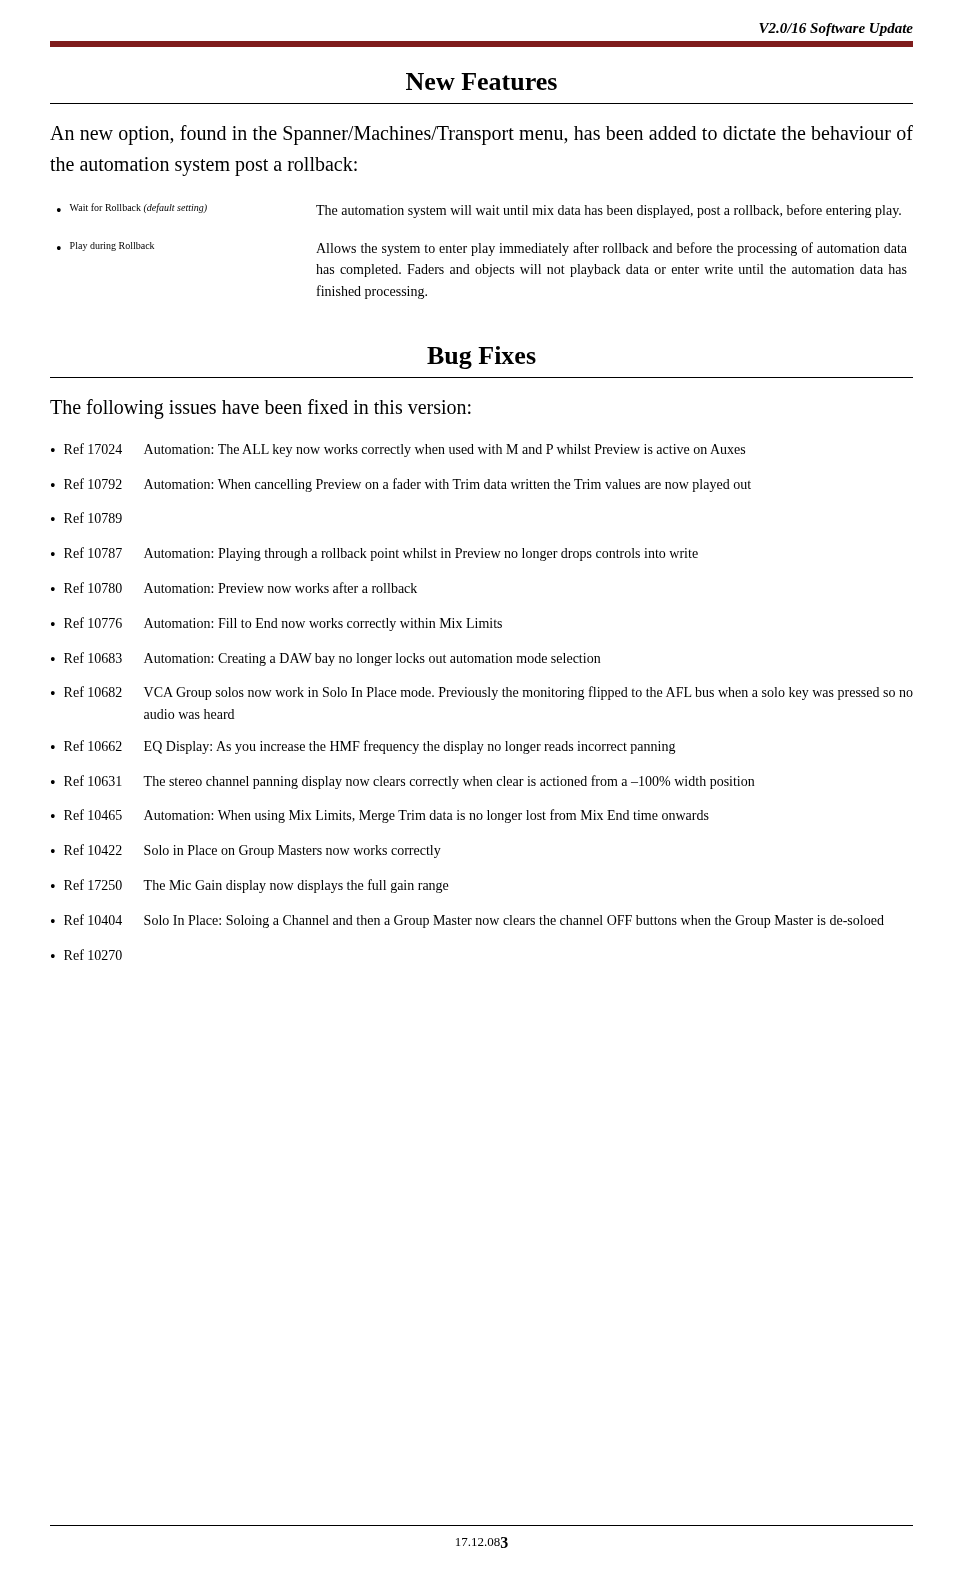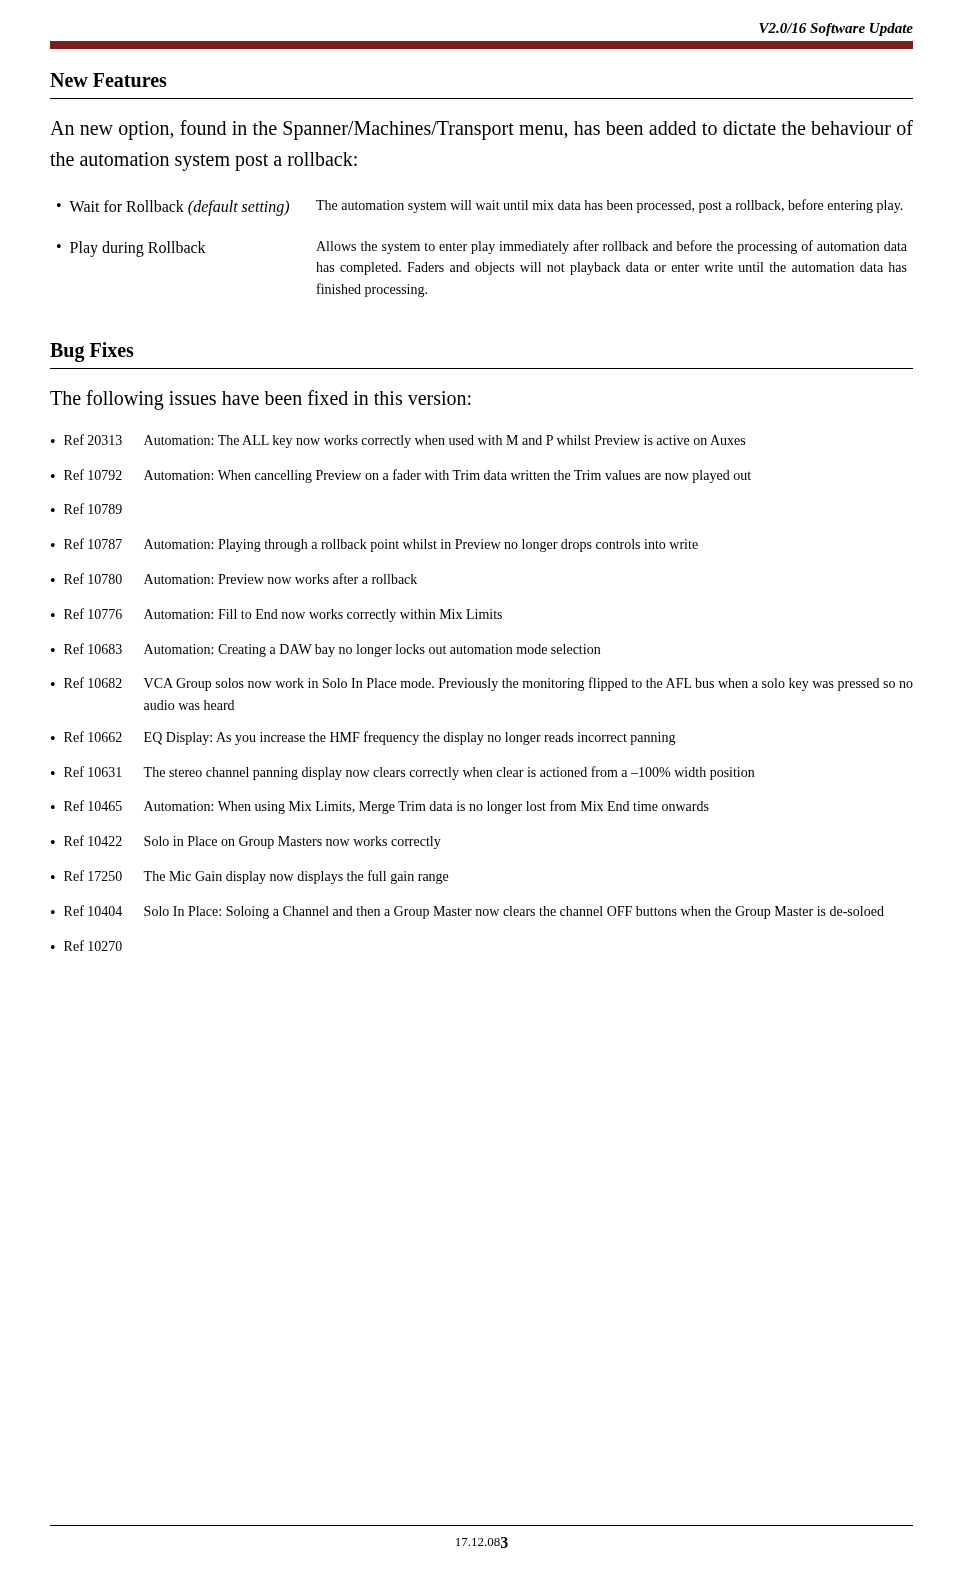--- a/index.html
+++ b/index.html
@@ -19,35 +19,36 @@
     }
 
     .page-container {
       padding: 20px 50px 60px 50px;
       max-width: 963px;
     }
 
     .header-bar {
       display: flex;
       justify-content: flex-end;
-      border-bottom: 8px solid #7f1d1d;
+      border-bottom: 6px solid #7f1d1d;
       padding-bottom: 4px;
       margin-bottom: 20px;
     }
 
     .header-title {
       font-size: 15px;
       font-weight: bold;
       font-style: italic;
     }
 
     .section-title {
-      font-size: 20px;
+      font-size: 26px;
       font-weight: bold;
       margin-bottom: 6px;
+      text-align: center;
     }
 
     .section-divider {
       border: none;
       border-top: 1.5px solid #000;
       margin-bottom: 14px;
     }
 
     .intro-text {
       font-size: 20px;
@@ -81,21 +82,21 @@
     }
 
     .bullet-dot {
       margin-right: 8px;
       margin-top: 1px;
       font-size: 16px;
       line-height: 1.3;
     }
 
     .feature-label {
-      font-size: 16px;
+      font-size: 10px;
       line-height: 1.55;
     }
 
     .feature-label em {
       font-style: italic;
     }
 
     .feature-desc {
       font-size: 14px;
       line-height: 1.55;
@@ -174,21 +175,21 @@
       <tbody>
         <tr>
           <td>
             <div class="bullet-item">
               <span class="bullet-dot">•</span>
               <span class="feature-label">
                 Wait for Rollback <em>(default setting)</em>
               </span>
             </div>
           </td>
-          <td class="feature-desc">The automation system will wait until mix data has been processed, post a rollback, before entering play.</td>
+          <td class="feature-desc">The automation system will wait until mix data has been displayed, post a rollback, before entering play.</td>
         </tr>
         <tr>
           <td>
             <div class="bullet-item">
               <span class="bullet-dot">•</span>
               <span class="feature-label">Play during Rollback</span>
             </div>
           </td>
           <td class="feature-desc">Allows the system to enter play immediately after rollback and before the processing of automation data has completed. Faders and objects will not playback data or enter write until the automation data has finished processing.</td>
         </tr>
@@ -198,21 +199,21 @@
 
   <div class="bug-section">
     <div class="section-title">Bug Fixes</div>
     <hr class="section-divider">
 
     <p class="intro-text">The following issues have been fixed in this version:</p>
 
     <ul class="bug-list">
       <li>
         <span class="bug-bullet">•</span>
-        <span class="bug-ref">Ref 20313</span>
+        <span class="bug-ref">Ref 17024</span>
         <span class="bug-desc">Automation: The ALL key now works correctly when used with M and P whilst Preview is active on Auxes</span>
       </li>
       <li>
         <span class="bug-bullet">•</span>
         <span class="bug-ref">Ref 10792</span>
         <span class="bug-desc">Automation: When cancelling Preview on a fader with Trim data written the Trim values are now played out</span>
       </li>
       <li>
         <span class="bug-bullet">•</span>
         <span class="bug-ref">Ref 10789</span>

